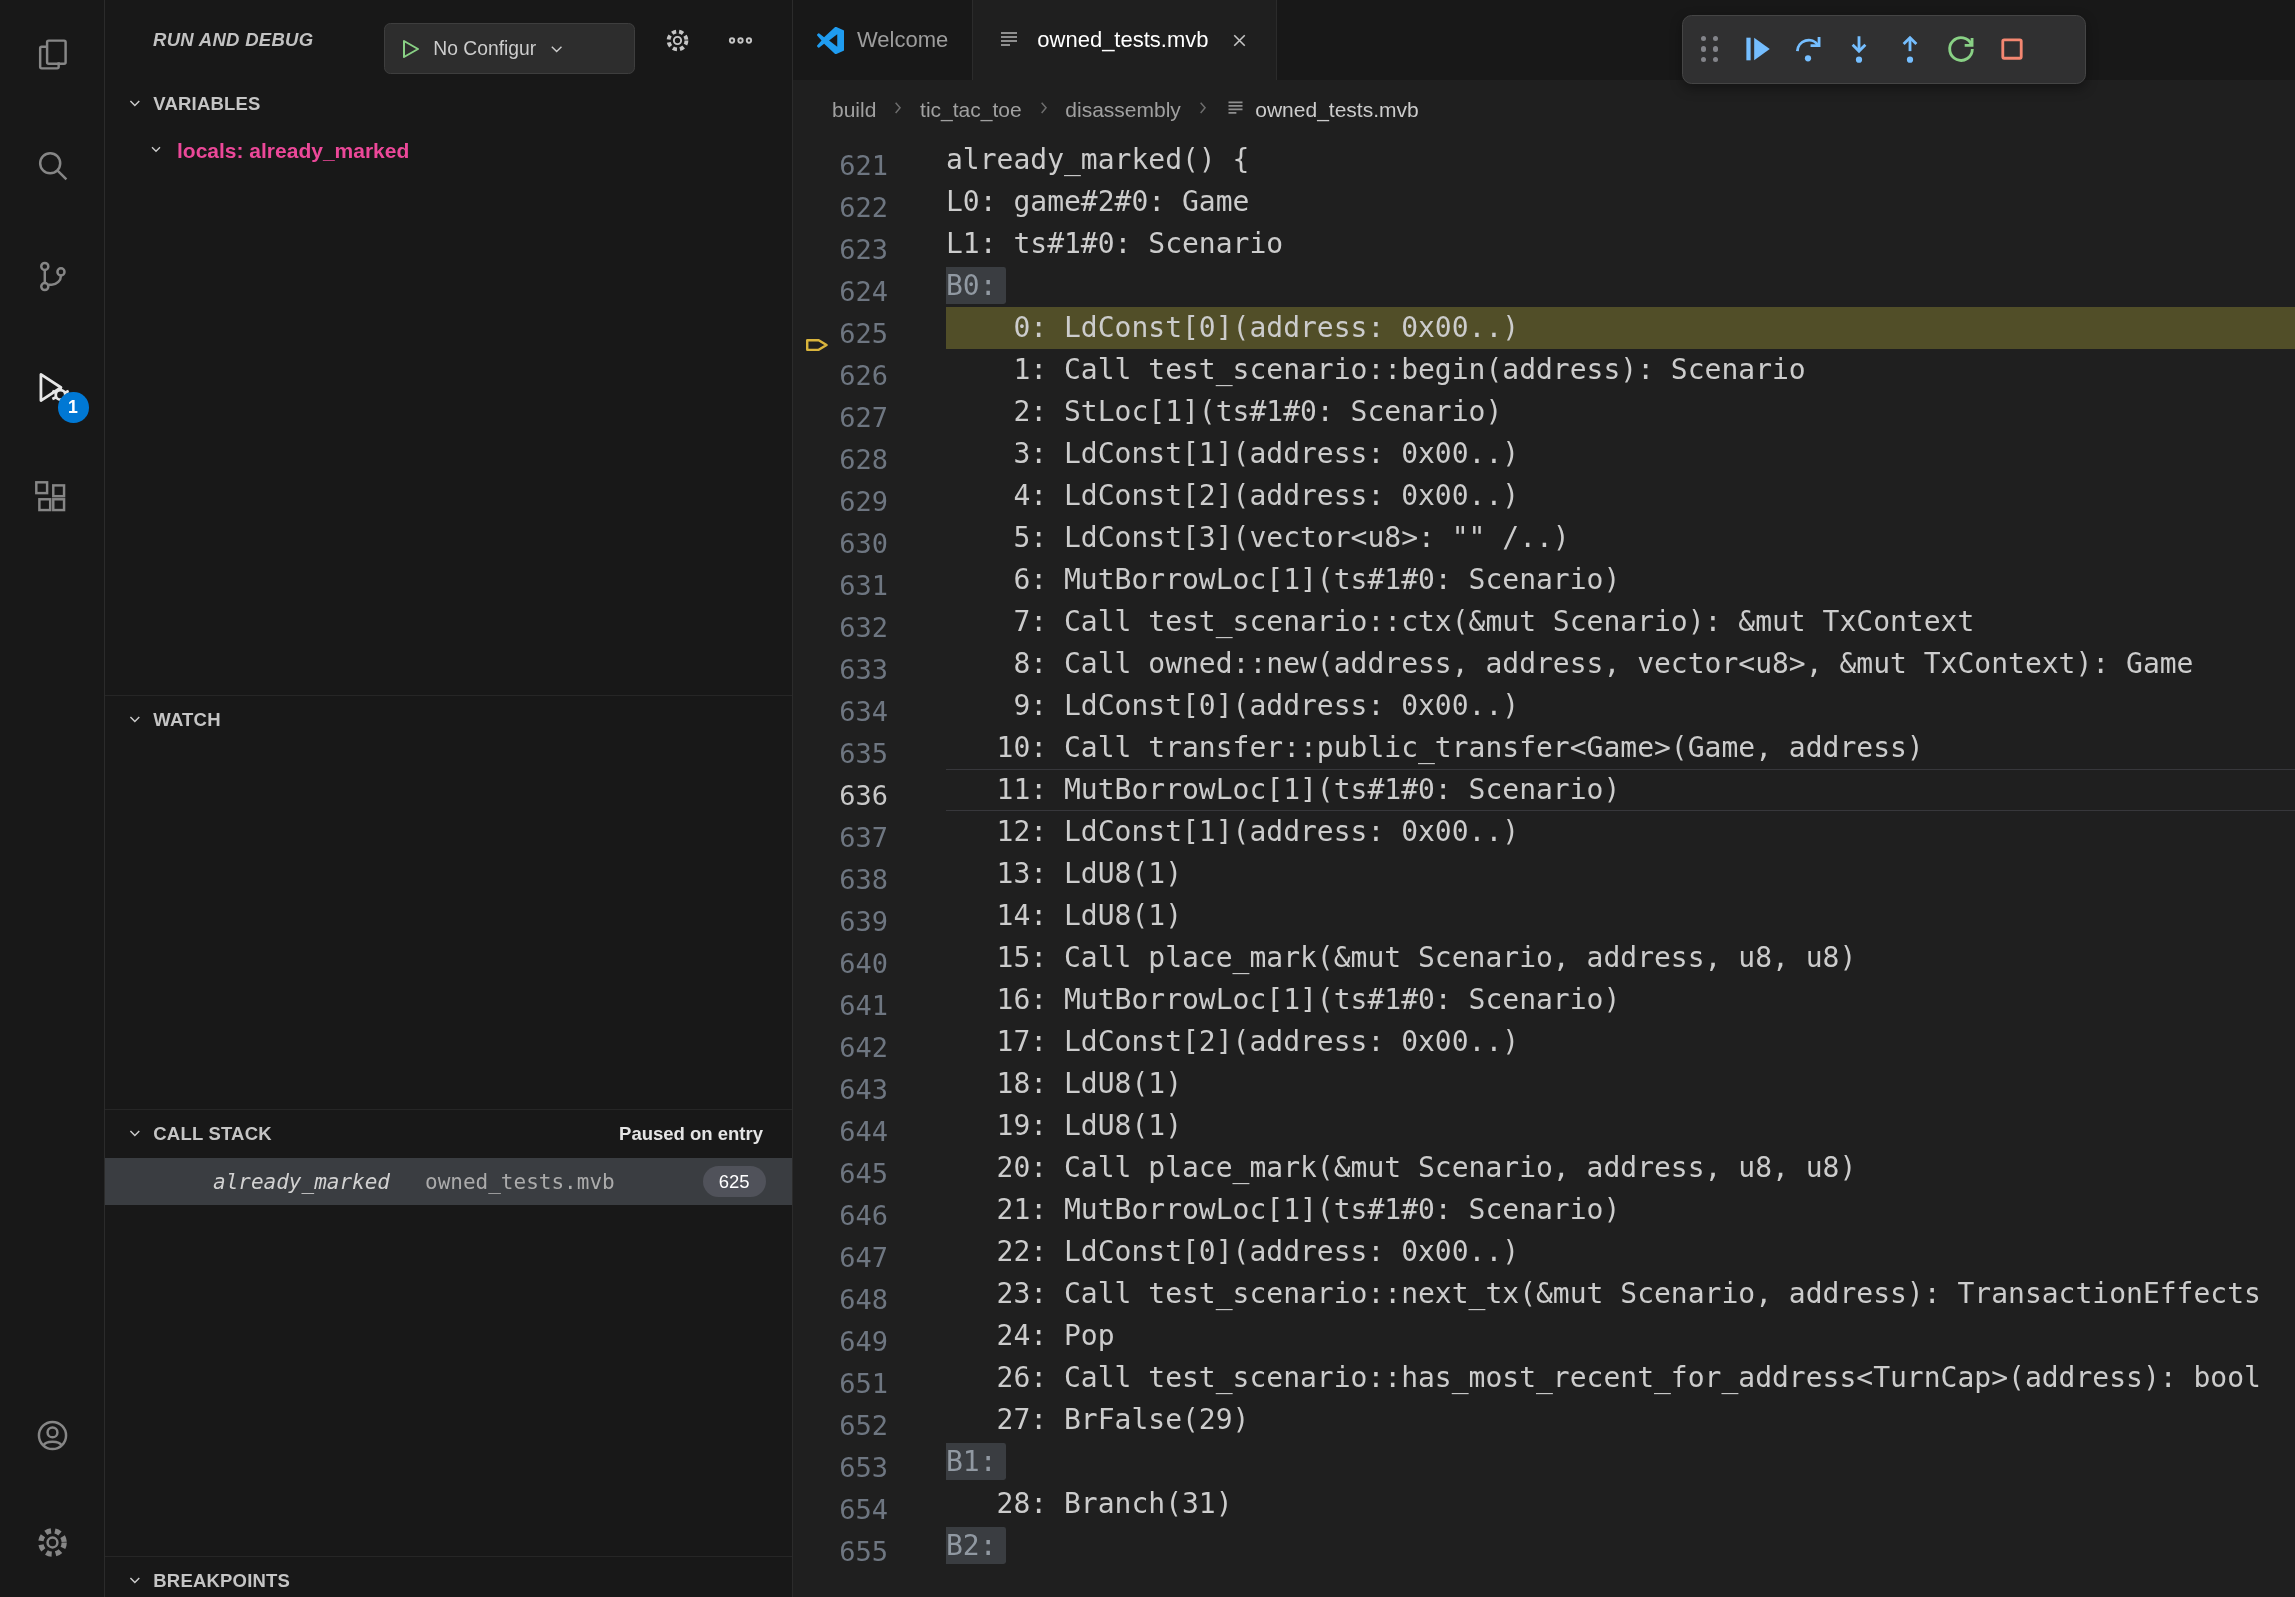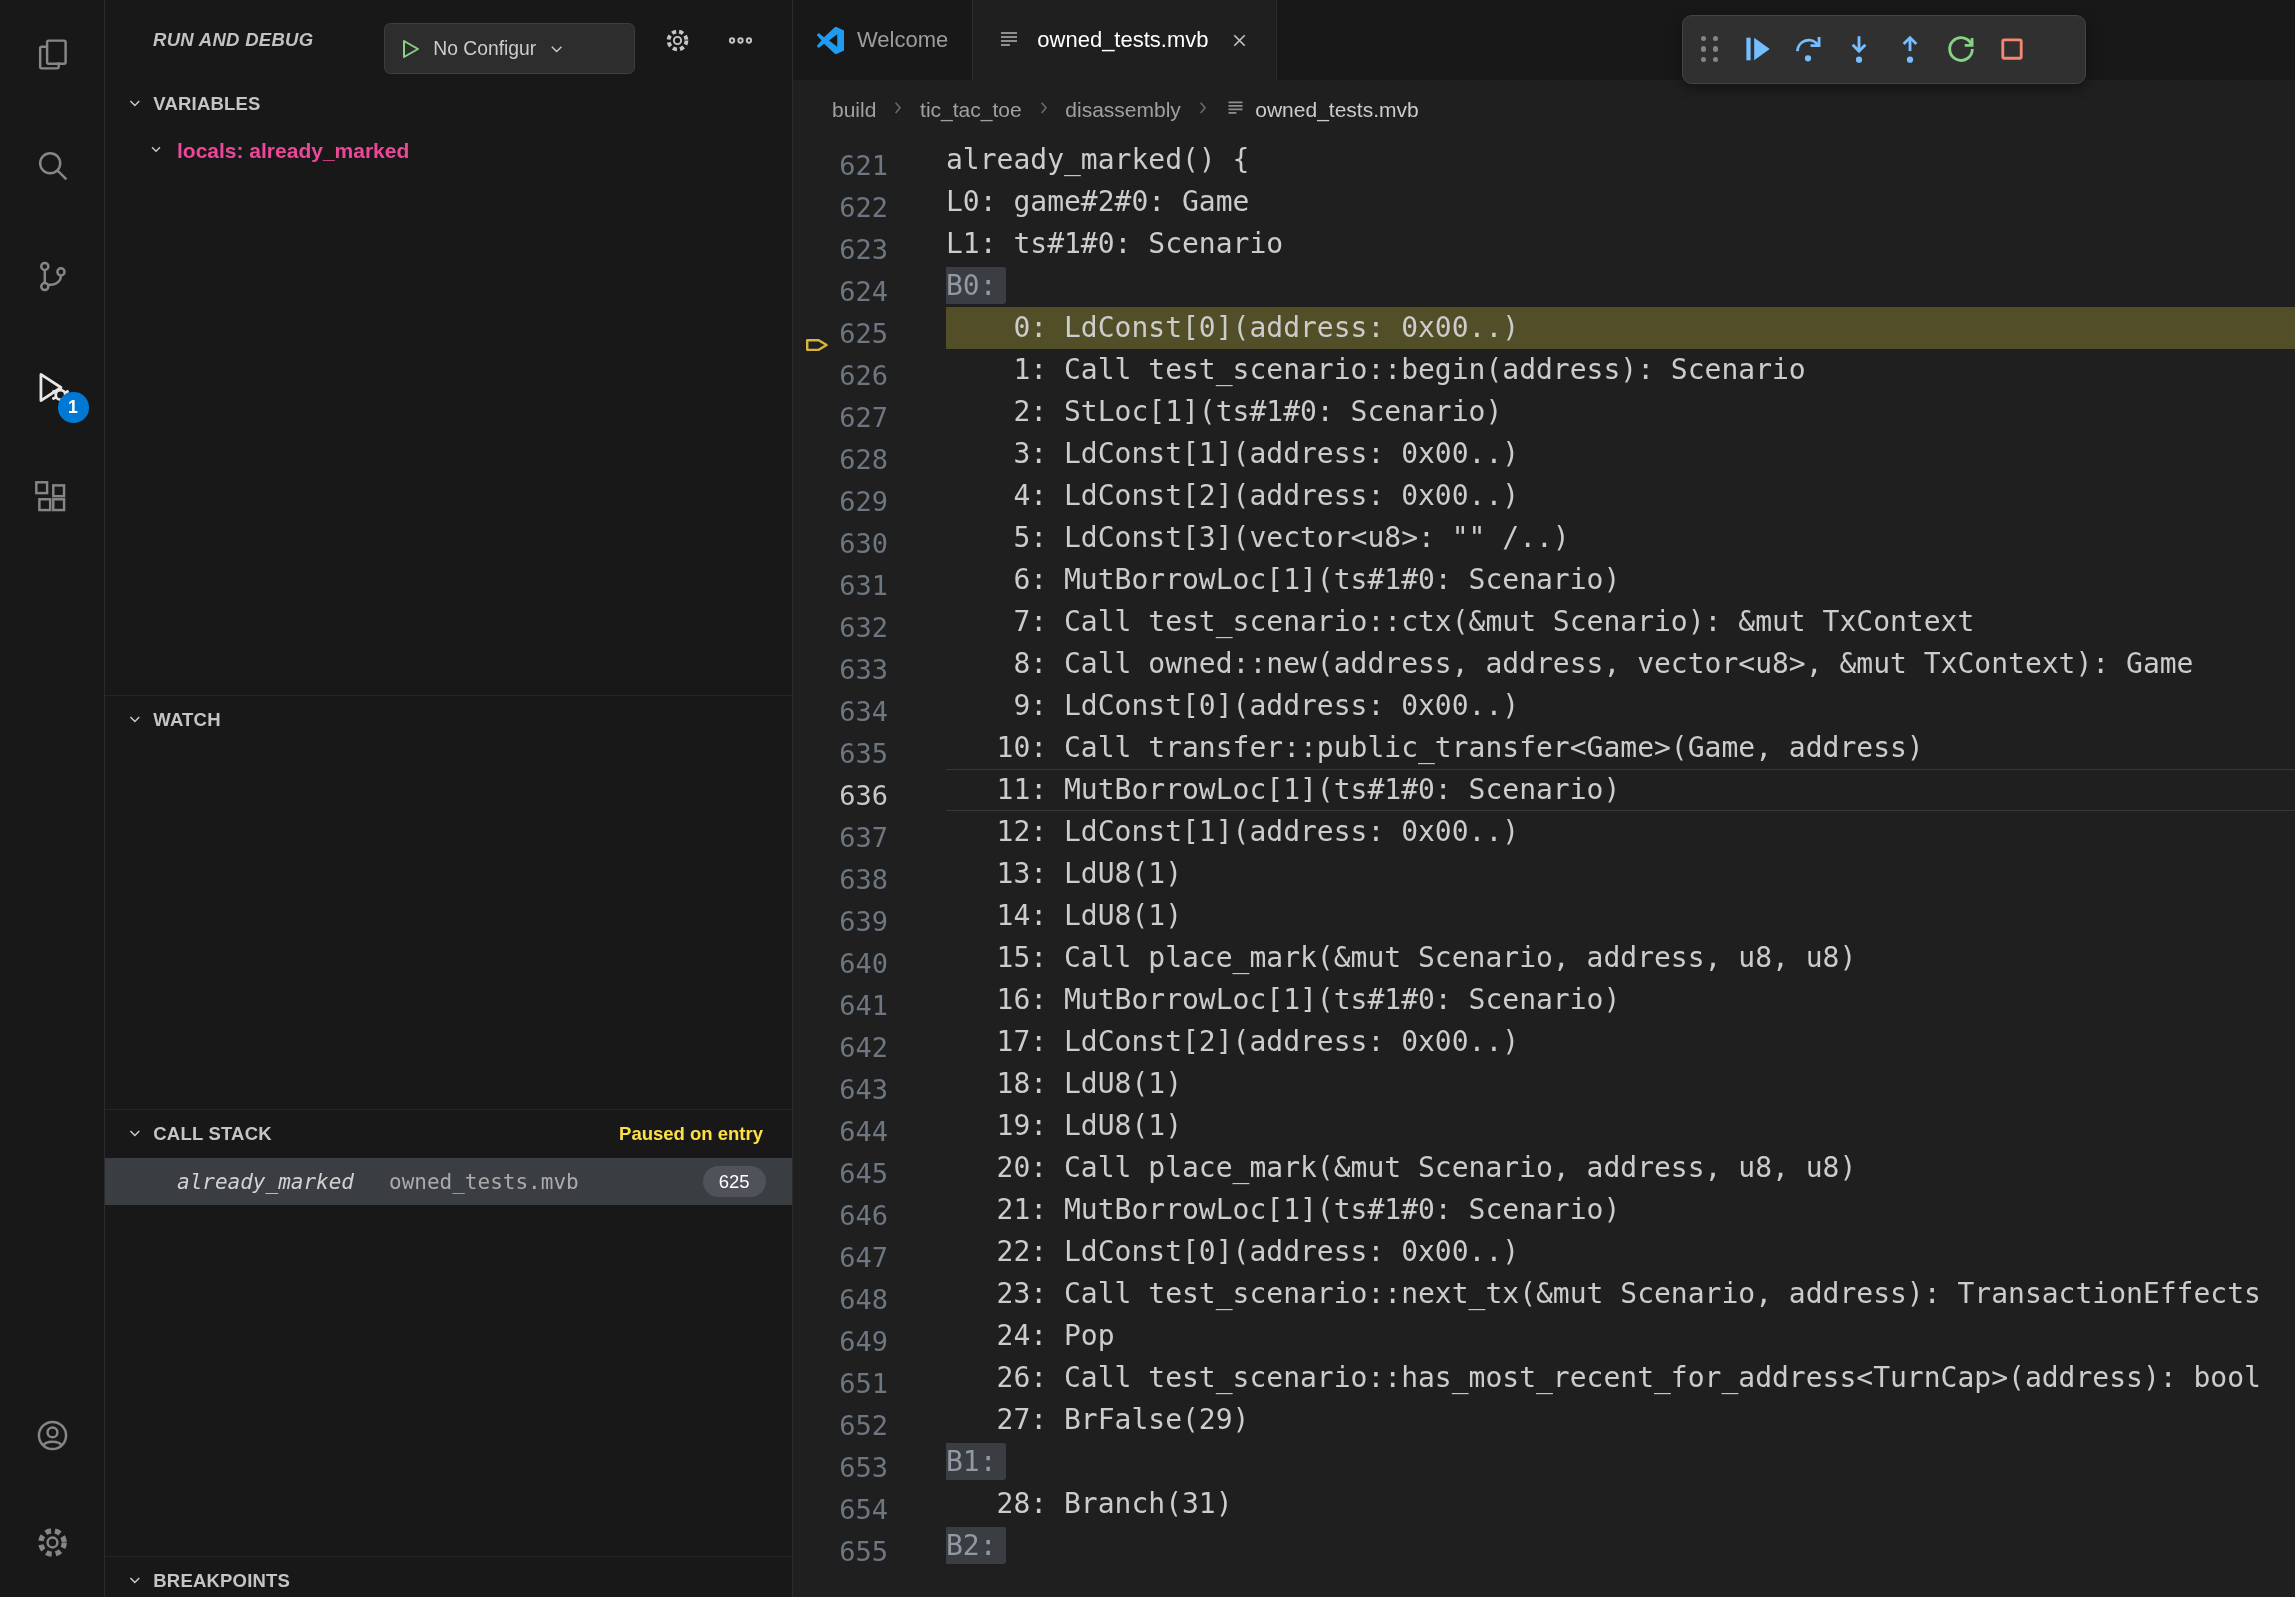--- a/index.html
+++ b/index.html
@@ -44,28 +44,28 @@
   .section { position:absolute; left:0; right:0; border-top:0.8px solid #262626; }
   .sec-variables  { top:80px;  height:614px; border-top:none; }
   .sec-watch      { top:695px;  height:414px; }
   .sec-callstack  { top:1109px; height:446px; }
   .sec-breakpoints{ top:1556px; bottom:0; }
   .section-header { height:48px; display:flex; align-items:center; gap:8px;
                     padding-left:21px; cursor:pointer; }
   .section-header .chev svg, .tree-item .chev svg { stroke:#cccccc; }
   .section-label { font-size:18.5px; font-weight:700; letter-spacing:0.2px; color:#c5c5c5; }
   .section-status { margin-left:auto; margin-right:29px; font-size:18.5px; font-weight:700;
-                    color:#fde047; }
+                    color:#e5e5e5; }
   .tree-item { height:45px; display:flex; align-items:center; gap:9.7px;
                padding-left:43px; cursor:pointer; }
   .tree-label { font-size:21px; font-weight:600; color:#ec4899; }
 
   .frame-row { height:47px; display:flex; align-items:center; background:#3a3d41;
                cursor:pointer; }
-  .frame-fn { margin-left:72px; font:italic 21px "DejaVu Sans Mono", monospace;
+  .frame-fn { margin-left:108px; font:italic 21px "DejaVu Sans Mono", monospace;
               color:#d2d2d2; }
   .frame-file { margin-left:35px; font:21px "DejaVu Sans Mono", monospace; color:#ababab; }
   .frame-badge { margin-left:auto; margin-right:26.5px; background:#50525a; color:#fff;
                  font-size:18.5px; border-radius:17.7px; padding:4.8px 16px; }
 
   
   .editor { position:absolute; left:793px; top:0; right:0; height:100%; background:#1f1f1f; }
   .tabbar { position:relative; height:80px; background:#181818; display:flex; }
   .tab { display:flex; align-items:center; gap:13px; padding:0 24px;
          border-right:0.8px solid #2b2b2b; font-size:22px; color:#9d9d9d;

